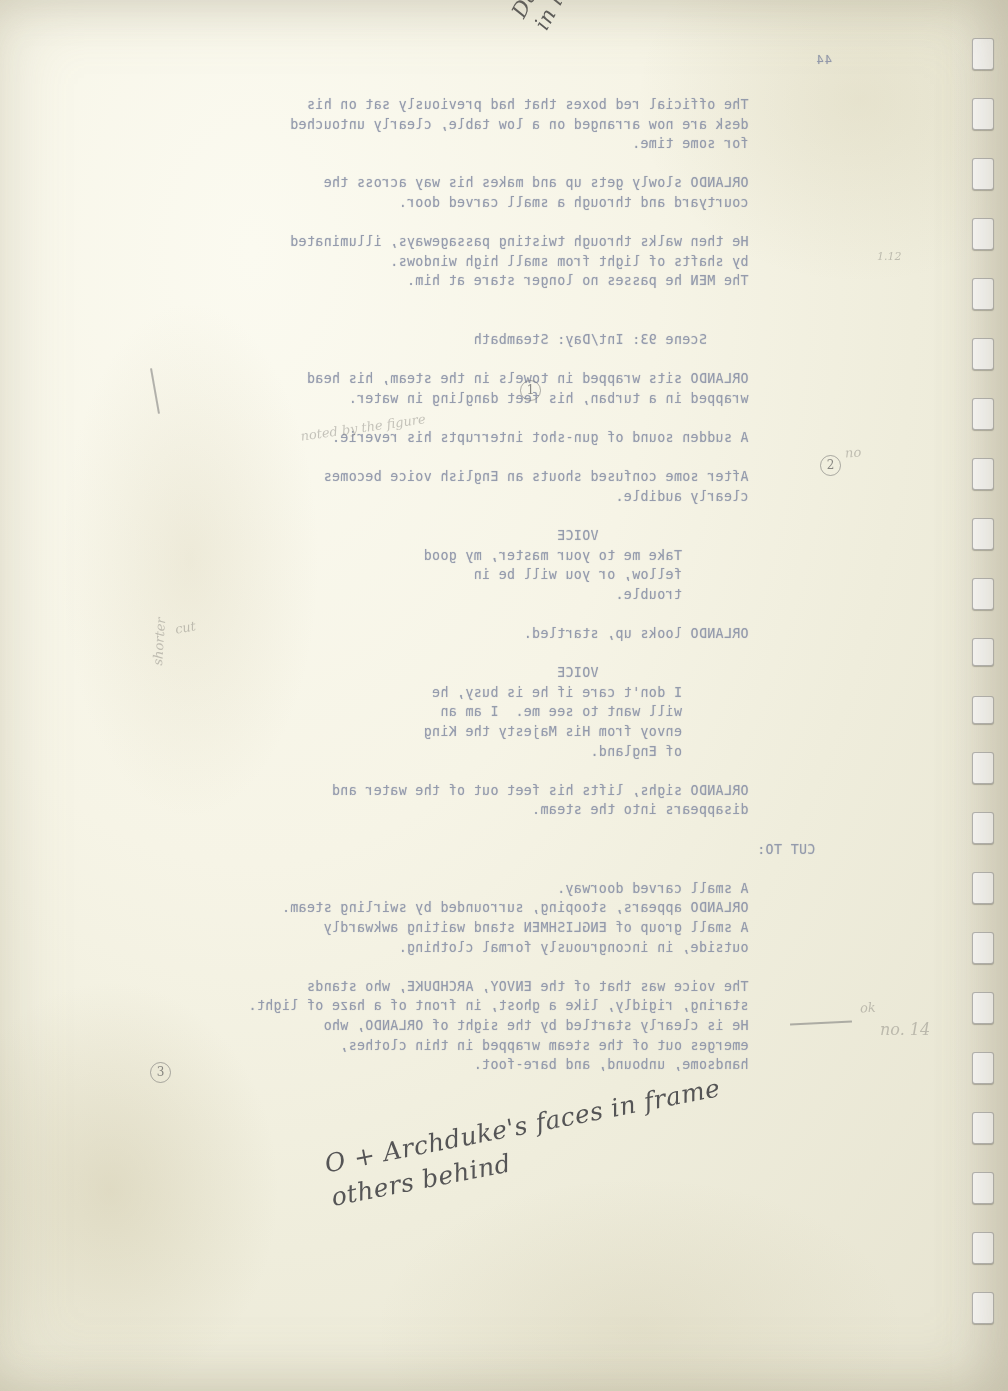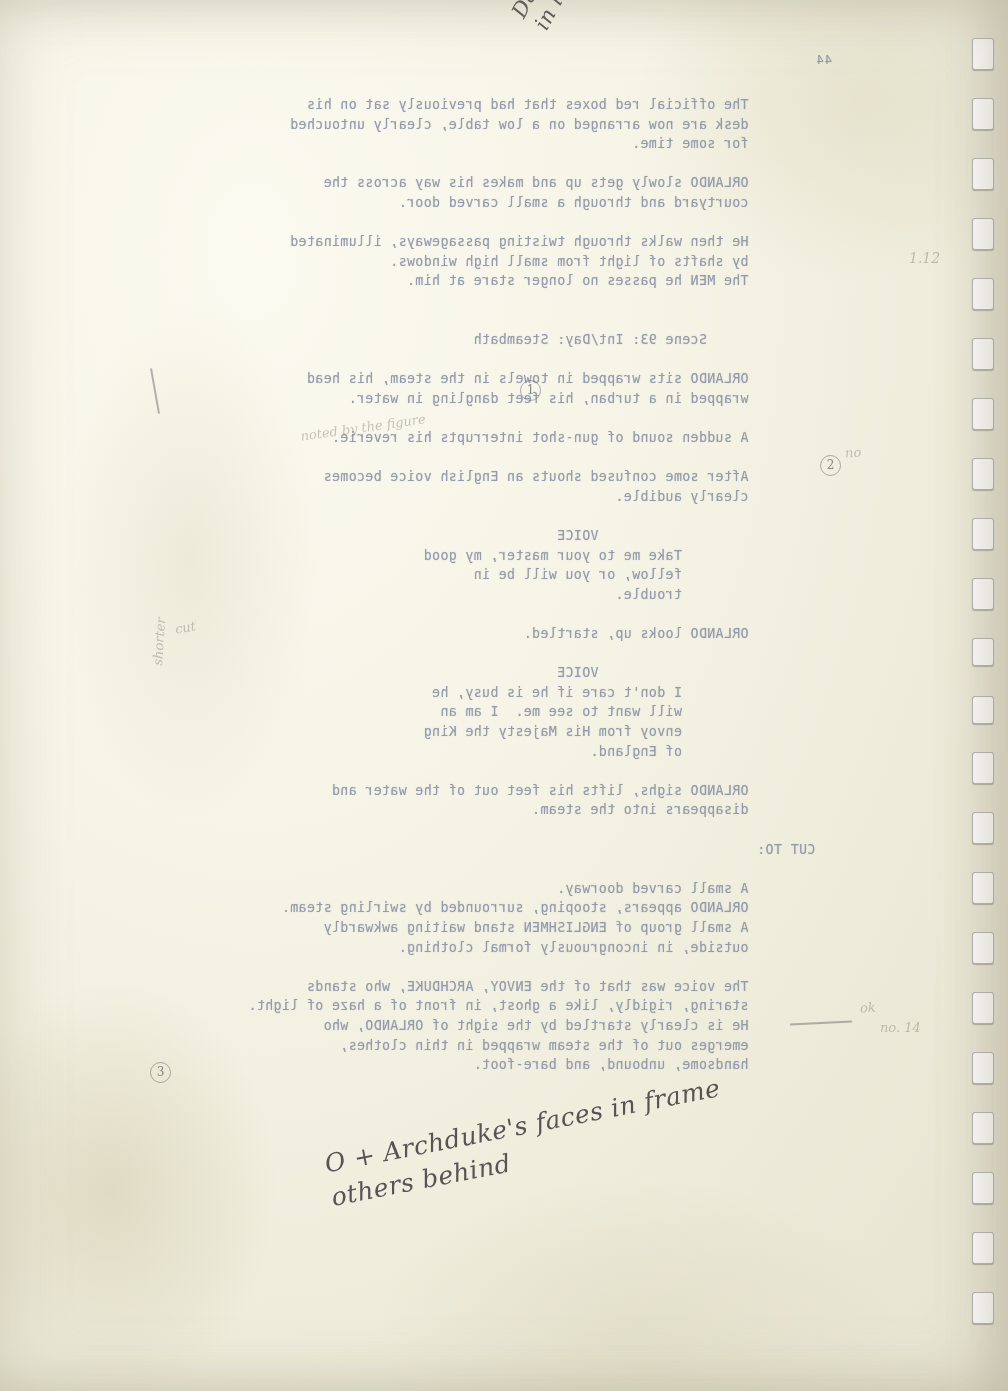--- a/index.html
+++ b/index.html
@@ -102,22 +102,22 @@
   }
   .hand-faint {
     color: rgba(110,108,104,0.45);
     font-size: 13px;
   }
   .hf1 { left: 300px; top: 420px; transform: rotate(-8deg); }
   .hf2 { left: 175px; top: 620px; transform: rotate(-10deg); }
   .hf3 { left: 150px; top: 665px; transform: rotate(-86deg); transform-origin: left top; }
   .hf4 { left: 845px; top: 445px; transform: rotate(-4deg); }
   .hf5 { left: 860px; top: 1000px; transform: rotate(-3deg); }
-  .hf6 { left: 877px; top: 250px; font-size: 14px; margin-left: 32px; }
-  .hf7 { left: 880px; top: 1020px; font-size: 13px; }
+  .hf6 { left: 877px; top: 250px; font-size: 11px; }
+  .hf7 { left: 880px; top: 1020px; font-size: 16px; }
 
   .circle-mark {
     position: absolute;
     border: 1.4px solid rgba(110,110,110,0.55);
     border-radius: 50%;
     width: 19px; height: 19px;
     font-family: "DejaVu Serif", serif;
     font-size: 12px;
     color: rgba(90,90,90,0.7);
     text-align: center;

